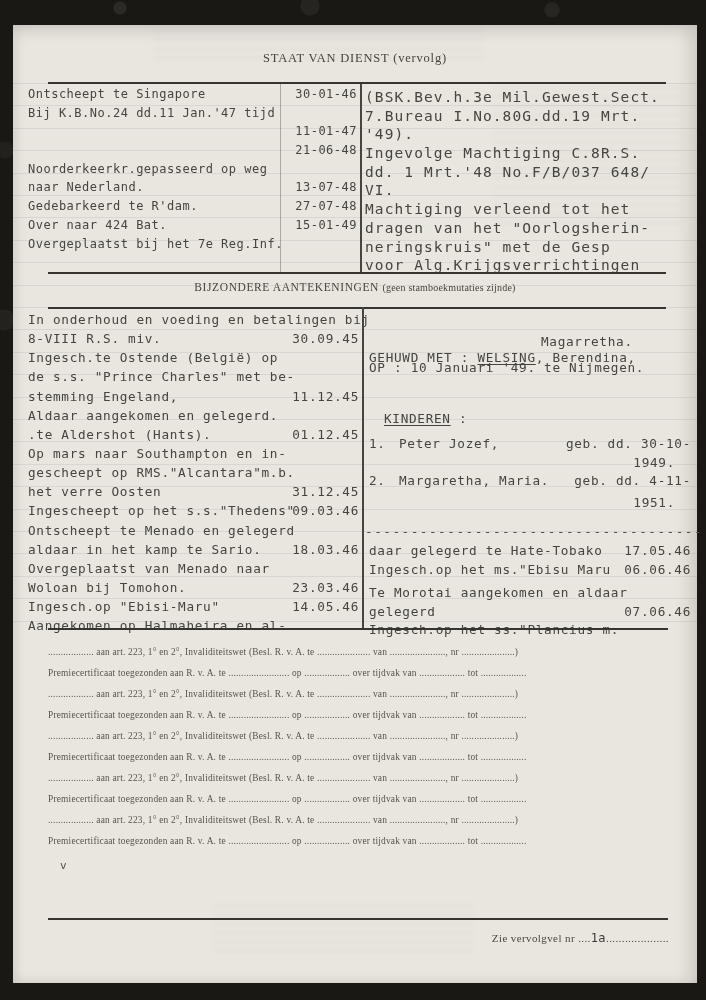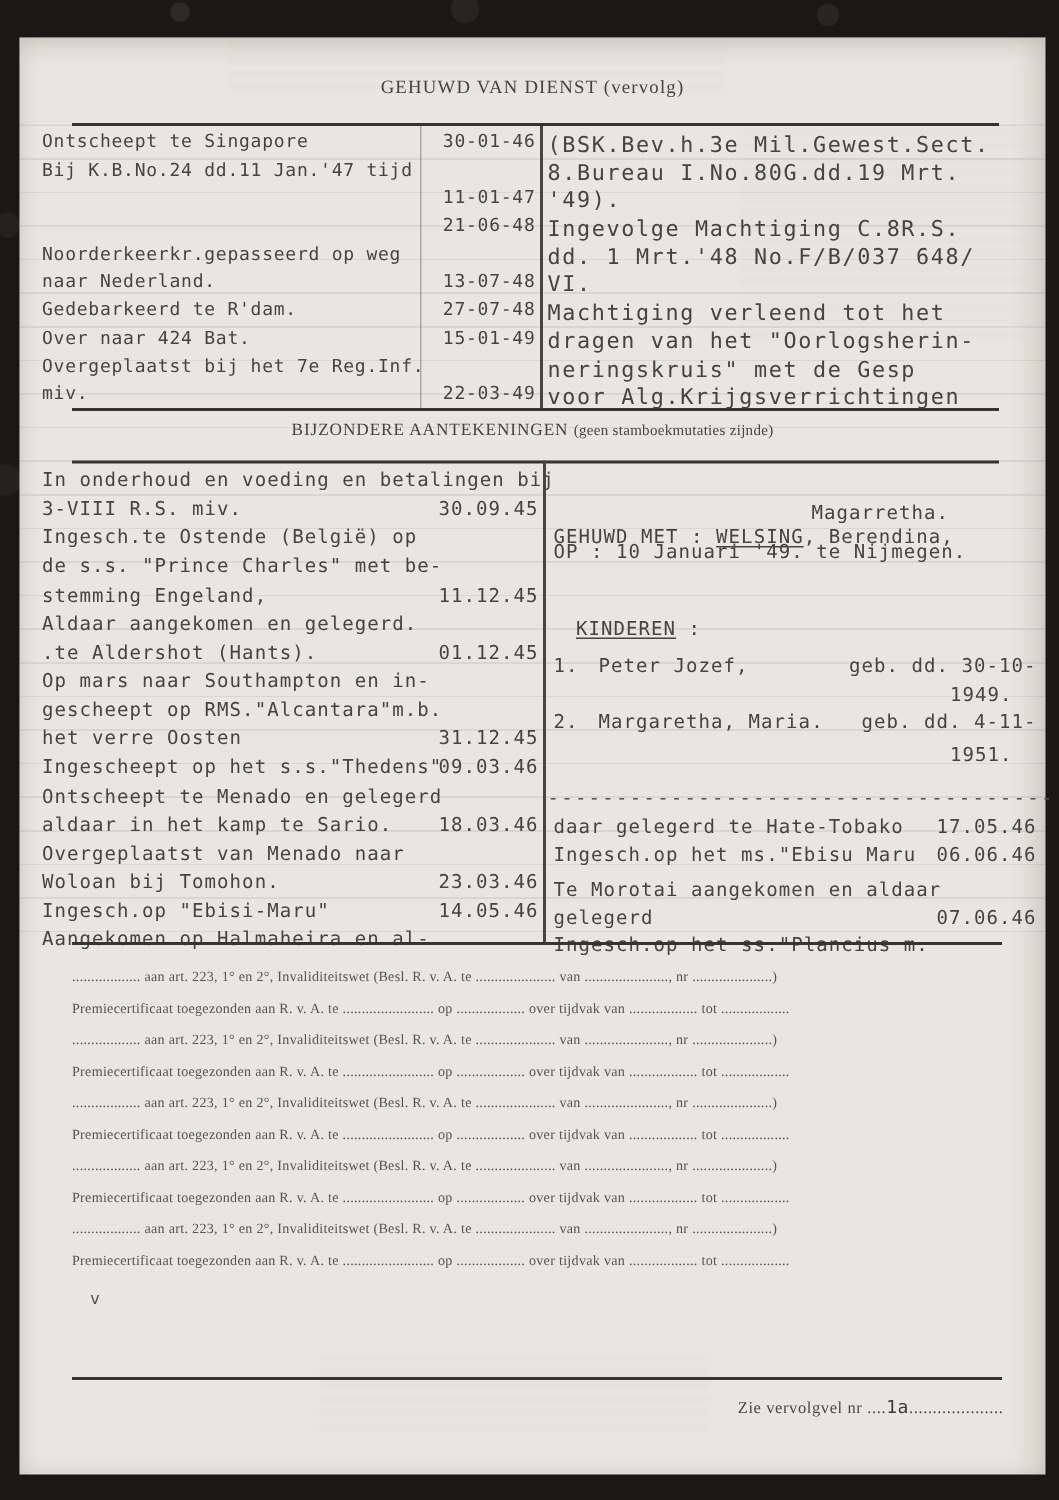--- a/index.html
+++ b/index.html
@@ -82,21 +82,21 @@
 
 <div class="frame-noise"></div>
 
 <div class="paper">
 
   <div class="ruling"></div>
   <div class="smudge" style="left:140px;top:5px;width:330px;height:30px;"></div>
   <div class="smudge" style="left:480px;top:62px;width:190px;height:140px;"></div>
   <div class="smudge" style="left:200px;top:880px;width:260px;height:50px;"></div>
 
-  <div class="doc-title">GEHUWD VAN DIENST (vervolg)</div>
+  <div class="doc-title">STAAT VAN DIENST (vervolg)</div>
   <div class="rule" style="top:57px;"></div>
 
   <div class="svc-left type">
     <div class="trow">
         <span class="txt">Ontscheept te Singapore</span>
         <span class="date">30-01-46</span>
       </div>
       <div class="trow">
         <span class="txt">Bij K.B.No.24 dd.11 Jan.'47 tijd</span>
         <span class="date"></span>
@@ -120,30 +120,26 @@
         <span class="date">27-07-48</span>
       </div>
       <div class="trow">
         <span class="txt">Over naar 424 Bat.</span>
         <span class="date">15-01-49</span>
       </div>
       <div class="trow">
         <span class="txt">Overgeplaatst bij het 7e Reg.Inf.</span>
         <span class="date"></span>
       </div>
-      <div class="trow">
-        <span class="txt">miv.</span>
-        <span class="date">22-03-49</span>
-      </div>
   </div>
   <div class="vline faint" style="left:267px;top:59px;height:188px;"></div>
   <div class="vline" style="left:347px;top:59px;height:188px;"></div>
   <div class="svc-right type">
     <div class="line">(BSK.Bev.h.3e Mil.Gewest.Sect.</div>
-      <div class="line">8.Bureau I.No.80G.dd.19 Mrt.</div>
+      <div class="line">7.Bureau I.No.80G.dd.19 Mrt.</div>
       <div class="line">'49).</div>
       <div class="line">Ingevolge Machtiging C.8R.S.</div>
       <div class="line">dd. 1 Mrt.'48 No.F/B/037 648/</div>
       <div class="line">VI.</div>
       <div class="line">Machtiging verleend tot het</div>
       <div class="line">dragen van het "Oorlogsherin-</div>
       <div class="line">neringskruis" met de Gesp</div>
       <div class="line">voor Alg.Krijgsverrichtingen</div>
   </div>
   <div class="rule" style="top:247px;"></div>
@@ -153,21 +149,21 @@
     <span class="paren">(geen stamboekmutaties zijnde)</span>
   </div>
   <div class="rule" style="top:282px;"></div>
 
   <div class="notes-left type">
     <div class="mrow">
         <span class="txt">In onderhoud en voeding en betalingen bij</span>
         <span class="date"></span>
       </div>
       <div class="mrow">
-        <span class="txt">3-VIII R.S. miv.</span>
+        <span class="txt">8-VIII R.S. miv.</span>
         <span class="date">30.09.45</span>
       </div>
       <div class="mrow">
         <span class="txt">Ingesch.te Ostende (België) op</span>
         <span class="date"></span>
       </div>
       <div class="mrow">
         <span class="txt">de s.s. "Prince Charles" met be-</span>
         <span class="date"></span>
       </div>

